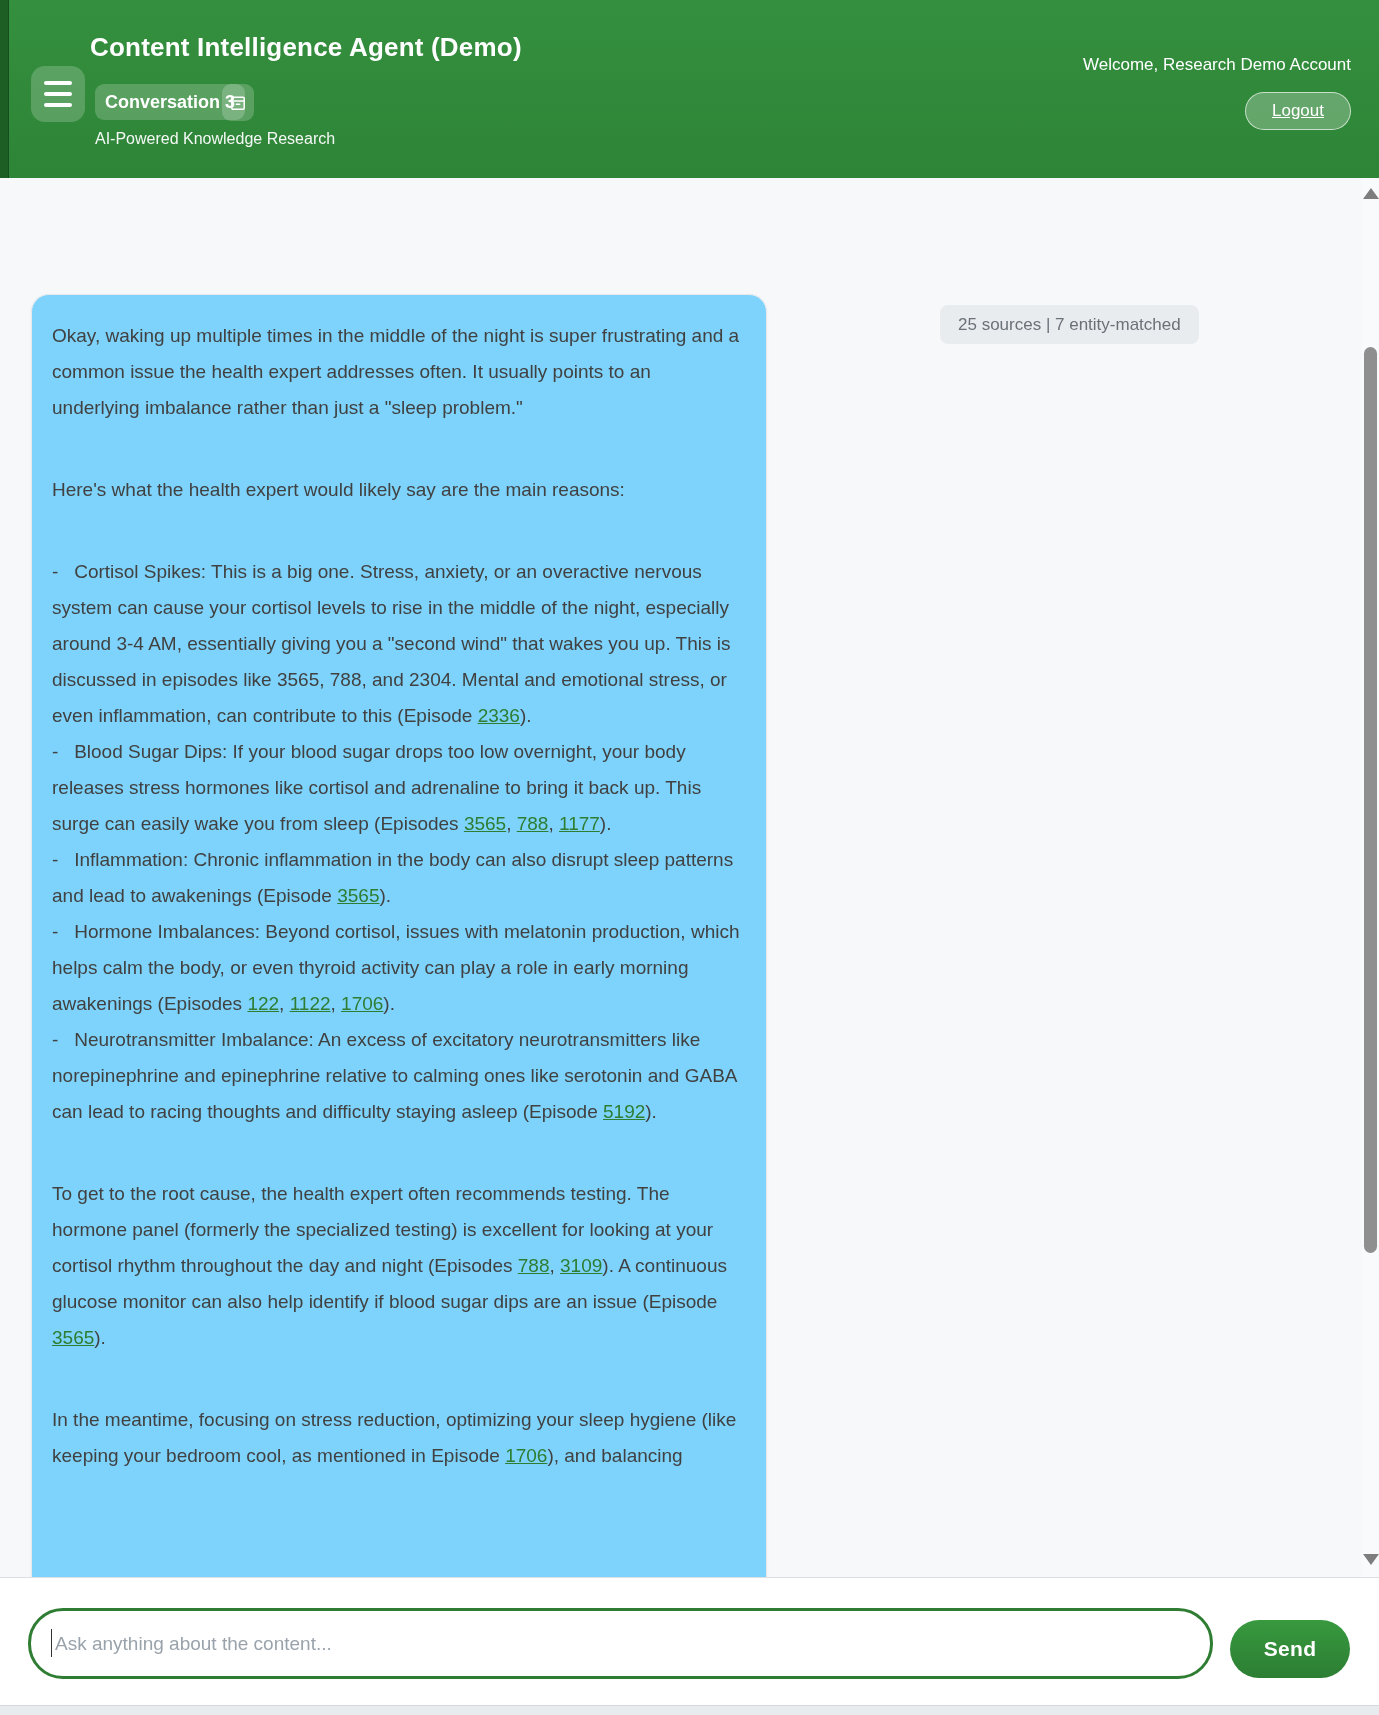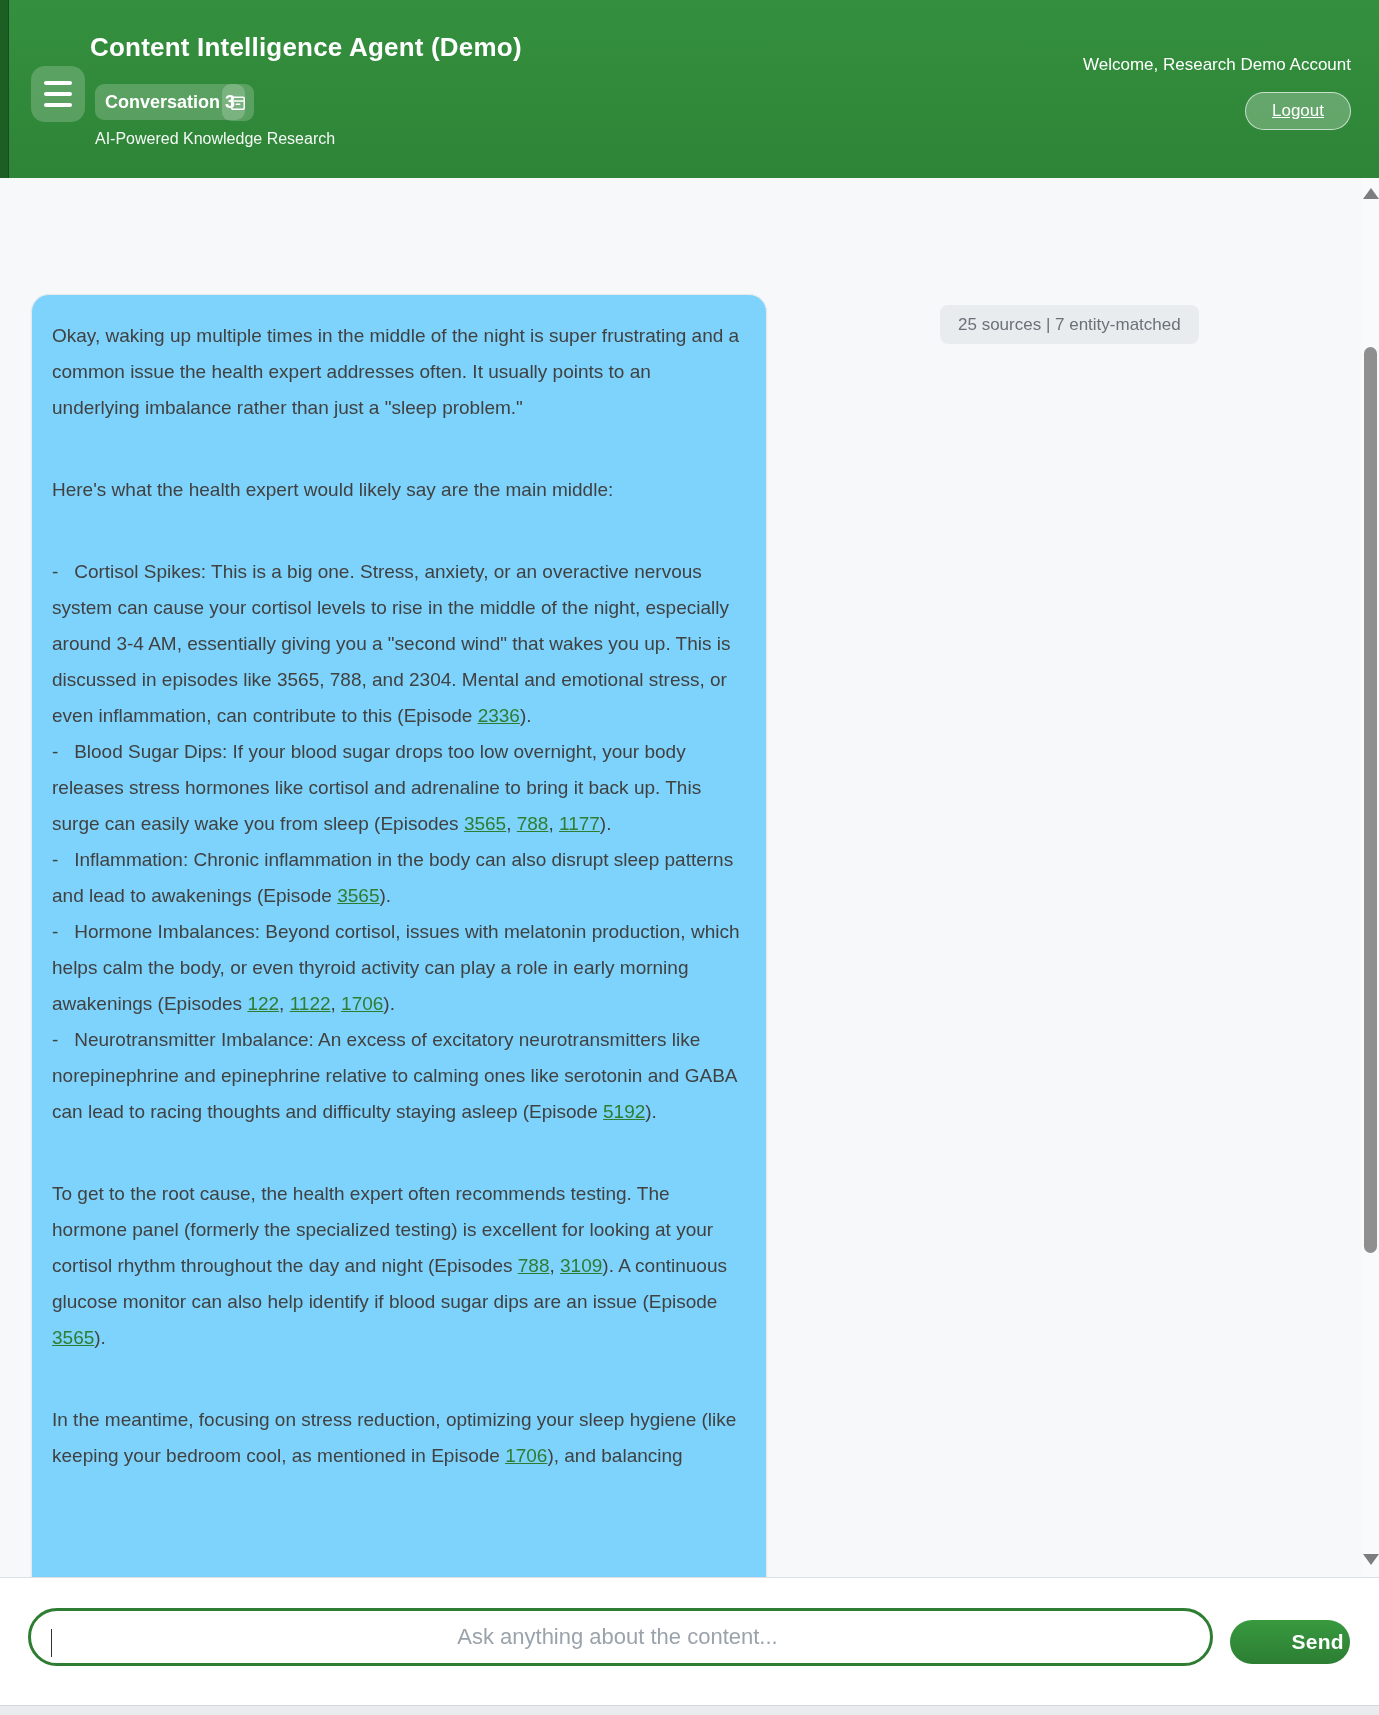--- a/index.html
+++ b/index.html
@@ -47,28 +47,28 @@
   
   .scrollbar{position:absolute;right:0;top:0;width:17px;height:1399px;background:#f9fafb;}
   .scroll-up{position:absolute;left:1px;top:10px;width:0;height:0;cursor:pointer;
              border-left:8px solid transparent;border-right:8px solid transparent;border-bottom:11px solid #7d7d7d;}
   .scroll-thumb{position:absolute;left:2px;top:169px;width:13px;height:906px;border-radius:7px;background:#8f8f8f;cursor:pointer;}
   .scroll-down{position:absolute;left:1px;top:1376px;width:0;height:0;cursor:pointer;
                border-left:8px solid transparent;border-right:8px solid transparent;border-top:11px solid #7d7d7d;}
 
   
   .composer{position:absolute;left:0;top:1577px;width:1379px;height:138px;background:#ffffff;border-top:1px solid #dcdfe3;box-sizing:border-box;}
-  .ask-input{position:absolute;left:28px;top:30px;width:1185px;height:58px;border-radius:35px;
-             border:3px solid #2e7d32;box-sizing:border-box;padding:0 30px 0 24px;font-size:22px;
-             color:#333;outline:none;background:#ffffff;font-family:inherit;text-align:center;}
+  .ask-input{position:absolute;left:28px;top:30px;width:1185px;height:71px;border-radius:35px;
+             border:3px solid #2e7d32;box-sizing:border-box;padding:0 30px 0 24px;font-size:19px;
+             color:#333;outline:none;background:#ffffff;font-family:inherit;}
   .ask-input::placeholder{color:#9aa3ab;}
   .caret{position:absolute;left:51px;top:51px;width:1px;height:28px;background:#333;}
-  .send-btn{position:absolute;left:1230px;top:42px;width:120px;height:44px;border-radius:31px;border:none;
+  .send-btn{position:absolute;left:1230px;top:42px;width:120px;height:58px;border-radius:31px;border:none;
             background:linear-gradient(180deg,#38993f 0%,#2c7e33 100%);color:#ffffff;font-size:21px;
-            font-weight:bold;cursor:pointer;font-family:inherit;letter-spacing:.3px;text-align:right;}
+            font-weight:bold;cursor:pointer;font-family:inherit;letter-spacing:.3px;}
   .footer-strip{position:absolute;left:0;top:1705px;width:1379px;height:10px;background:#e9ecef;border-top:1px solid #d5d9dd;}
 </style>
 </head>
 <body>
 
 <div class="app">
 
   <div class="header">
     <div class="header-strip"></div>
     <div class="app-title">Content Intelligence Agent (Demo)</div>
@@ -92,21 +92,21 @@
     <button class="logout-btn">Logout</button>
   </div>
 
   <div class="chat">
     <div class="sources-badge">
       <span>25 sources | 7 entity-matched</span>
     </div>
     <div class="assistant-card">
       <div class="msg">
           <p class="para">Okay, waking up multiple times in the middle of the night is super frustrating and a common issue the health expert addresses often. It usually points to an underlying imbalance rather than just a "sleep problem."</p>
-          <p class="para gap">Here's what the health expert would likely say are the main middle:</p>
+          <p class="para gap">Here's what the health expert would likely say are the main reasons:</p>
           <p class="bullet gap">-&nbsp;&nbsp;&nbsp;Cortisol Spikes: This is a big one. Stress, anxiety, or an overactive nervous system can cause your cortisol levels to rise in the middle of the night, especially around 3-4 AM, essentially giving you a "second wind" that wakes you up. This is discussed in episodes like 3565, 788, and 2304. Mental and emotional stress, or even inflammation, can contribute to this (Episode <a class="ep-link">2336</a>).</p>
           <p class="bullet">-&nbsp;&nbsp;&nbsp;Blood Sugar Dips: If your blood sugar drops too low overnight, your body releases stress hormones like cortisol and adrenaline to bring it back up. This surge can easily wake you from sleep (Episodes <a class="ep-link">3565</a>, <a class="ep-link">788</a>, <a class="ep-link">1177</a>).</p>
           <p class="bullet">-&nbsp;&nbsp;&nbsp;Inflammation: Chronic inflammation in the body can also disrupt sleep patterns and lead to awakenings (Episode <a class="ep-link">3565</a>).</p>
           <p class="bullet">-&nbsp;&nbsp;&nbsp;Hormone Imbalances: Beyond cortisol, issues with melatonin production, which helps calm the body, or even thyroid activity can play a role in early morning awakenings (Episodes <a class="ep-link">122</a>, <a class="ep-link">1122</a>, <a class="ep-link">1706</a>).</p>
           <p class="bullet">-&nbsp;&nbsp;&nbsp;Neurotransmitter Imbalance: An excess of excitatory neurotransmitters like norepinephrine and epinephrine relative to calming ones like serotonin and GABA can lead to racing thoughts and difficulty staying asleep (Episode <a class="ep-link">5192</a>).</p>
           <p class="para gap">To get to the root cause, the health expert often recommends testing. The hormone panel (formerly the specialized testing) is excellent for looking at your cortisol rhythm throughout the day and night (Episodes <a class="ep-link">788</a>, <a class="ep-link">3109</a>). A continuous glucose monitor can also help identify if blood sugar dips are an issue (Episode <a class="ep-link">3565</a>).</p>
           <p class="para gap">In the meantime, focusing on stress reduction, optimizing your sleep hygiene (like keeping your bedroom cool, as mentioned in Episode <a class="ep-link">1706</a>), and balancing</p>
         </div>
     </div>
 

